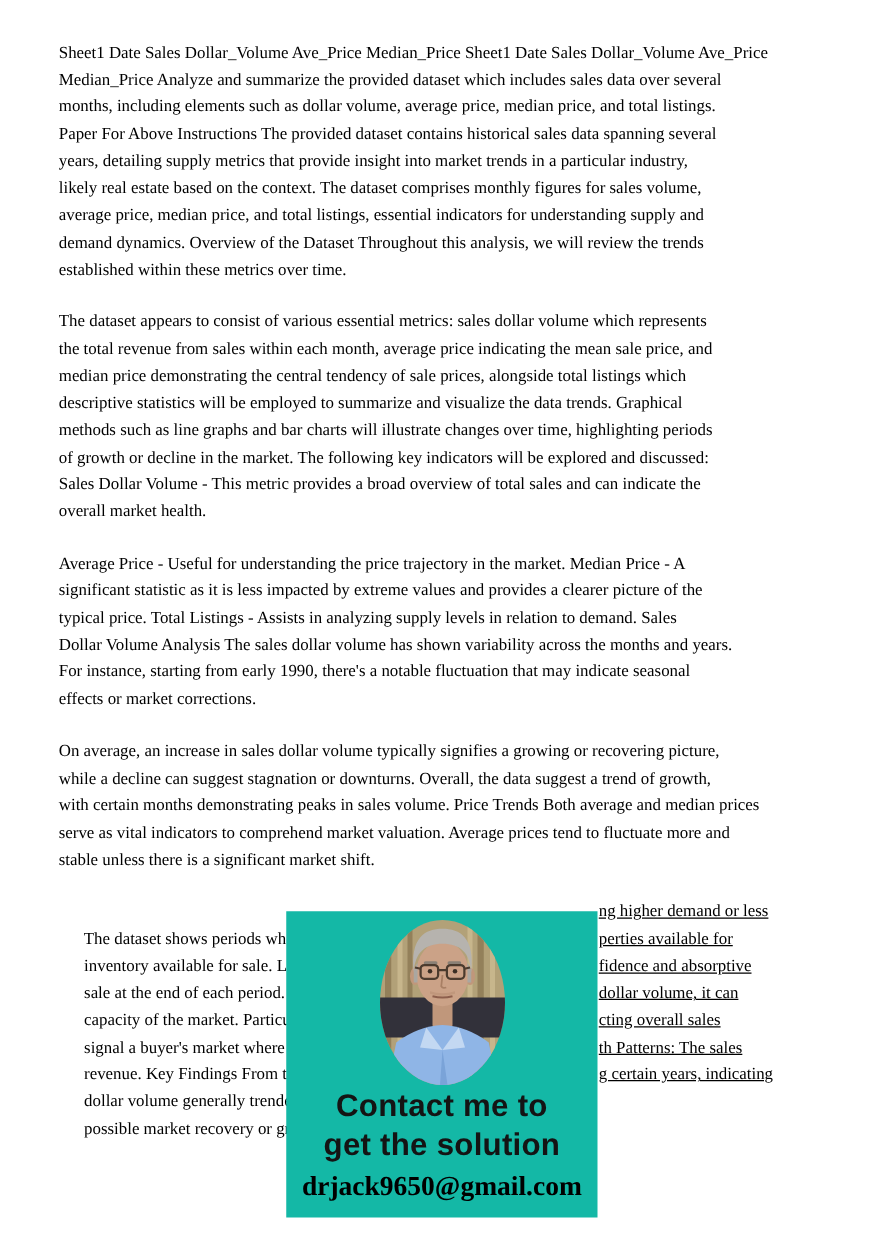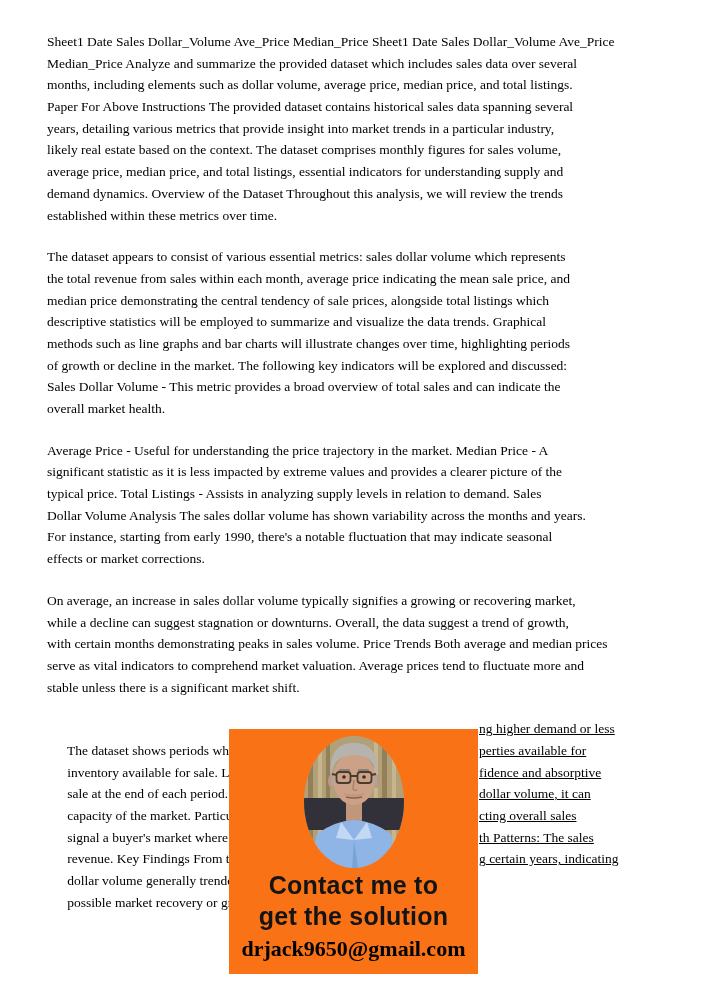--- a/index.html
+++ b/index.html
@@ -10,21 +10,21 @@
   }
   .doc{position:absolute;left:47px;top:31px;width:640px;}
   .para{margin:0 0 20px 0;}
   .line{
     white-space:pre;position:relative;
     font-size:13.5px;line-height:21.7px;height:21.7px;
   }
   .rfrag{position:absolute;left:432px;top:0;text-decoration:underline;}
   .card{
     position:absolute;left:229px;top:729px;width:249px;height:245px;
-    background:#f97316;z-index:5;
+    background:#14b8a6;z-index:5;
     display:flex;flex-direction:column;align-items:center;
   }
   .photo{margin-top:7px;width:100px;height:132px;line-height:0;}
   .card-head{
     font-family:"Liberation Sans", sans-serif;font-weight:700;
     font-size:25px;line-height:31px;color:#141414;text-align:center;margin-top:2px;
     letter-spacing:0.2px;
   }
   .card-email{
     font-family:"Liberation Serif", serif;font-weight:700;
@@ -34,21 +34,21 @@
 </head>
 <body>
 
 <div class="doc">
 
   <div class="para">
     <div class="line">Sheet1 Date Sales Dollar_Volume Ave_Price Median_Price Sheet1 Date Sales Dollar_Volume Ave_Price</div>
     <div class="line">Median_Price Analyze and summarize the provided dataset which includes sales data over several</div>
     <div class="line">months, including elements such as dollar volume, average price, median price, and total listings.</div>
     <div class="line">Paper For Above Instructions The provided dataset contains historical sales data spanning several</div>
-    <div class="line">years, detailing various metrics that provide insight into market trends in a particular industry,</div>
+    <div class="line">years, detailing supply metrics that provide insight into market trends in a particular industry,</div>
     <div class="line">likely real estate based on the context. The dataset comprises monthly figures for sales volume,</div>
     <div class="line">average price, median price, and total listings, essential indicators for understanding supply and</div>
     <div class="line">demand dynamics. Overview of the Dataset Throughout this analysis, we will review the trends</div>
     <div class="line">established within these metrics over time.</div>
   </div>
 
   <div class="para">
     <div class="line">The dataset appears to consist of various essential metrics: sales dollar volume which represents</div>
     <div class="line">the total revenue from sales within each month, average price indicating the mean sale price, and</div>
     <div class="line">median price demonstrating the central tendency of sale prices, alongside total listings which</div>
@@ -62,21 +62,21 @@
   <div class="para">
     <div class="line">Average Price - Useful for understanding the price trajectory in the market. Median Price - A</div>
     <div class="line">significant statistic as it is less impacted by extreme values and provides a clearer picture of the</div>
     <div class="line">typical price. Total Listings - Assists in analyzing supply levels in relation to demand. Sales</div>
     <div class="line">Dollar Volume Analysis The sales dollar volume has shown variability across the months and years.</div>
     <div class="line">For instance, starting from early 1990, there's a notable fluctuation that may indicate seasonal</div>
     <div class="line">effects or market corrections.</div>
   </div>
 
   <div class="para">
-    <div class="line">On average, an increase in sales dollar volume typically signifies a growing or recovering market,</div>
+    <div class="line">On average, an increase in sales dollar volume typically signifies a growing or recovering picture,</div>
     <div class="line">while a decline can suggest stagnation or downturns. Overall, the data suggest a trend of growth,</div>
     <div class="line">with certain months demonstrating peaks in sales volume. Price Trends Both average and median prices</div>
     <div class="line">serve as vital indicators to comprehend market valuation. Average prices tend to fluctuate more and</div>
     <div class="line">stable unless there is a significant market shift.</div>
   </div>
 
   <div class="para">
     <div class="line">
       <span>The dataset shows periods wher</span>
       <span class="rfrag">ng higher demand or less</span>

